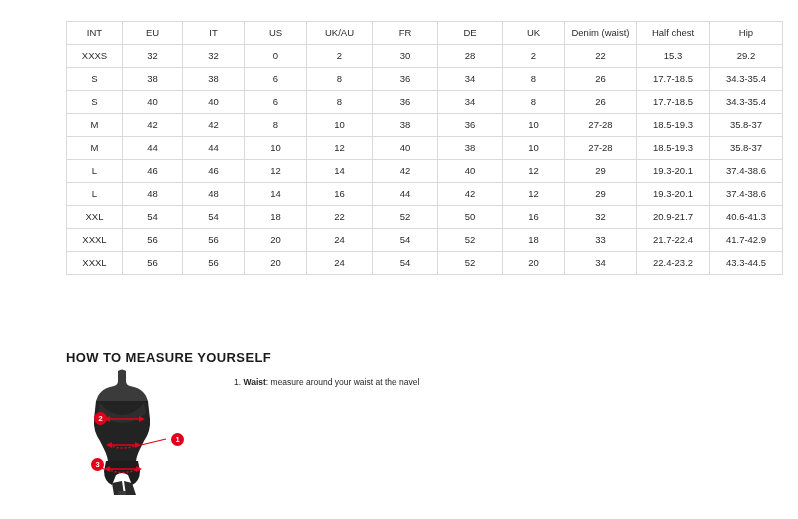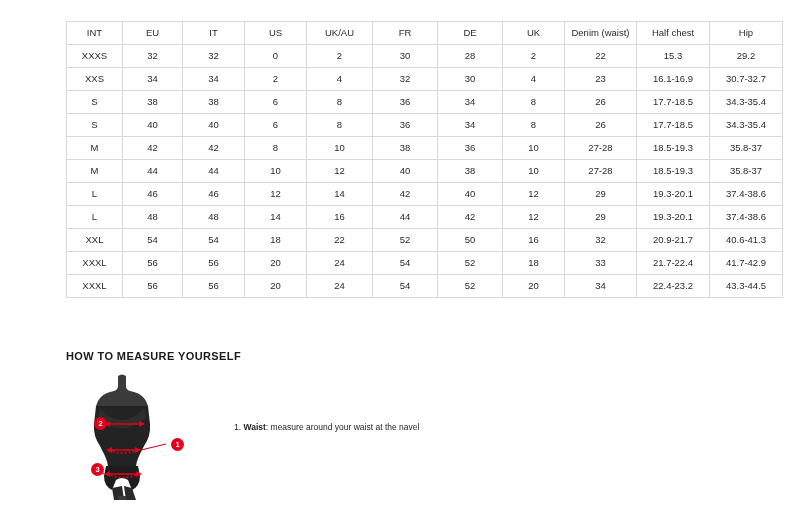--- a/index.html
+++ b/index.html
@@ -61,25 +61,24 @@
   col.c10 { width: 73px; }
 
   
   .measure-section {
     position: absolute;
     left: 66px;
     top: 350px;
     width: 680px;
   }
   .measure-title {
-    font-size: 11px;
+    font-size: 13px;
     font-weight: bold;
     letter-spacing: 0.4px;
     color: #1a1a1a;
-    margin-bottom: 8px;
   }
   .measure-body {
     position: relative;
     display: flex;
     align-items: flex-start;
   }
   .figure-box {
     position: relative;
     width: 120px;
     height: 130px;
@@ -88,21 +87,20 @@
   .measure-list {
     margin-left: 48px;
     padding-top: 10px;
   }
   .measure-item {
     font-size: 8.5px;
     color: #1f1f1f;
     line-height: 14px;
     margin-bottom: 12px;
     white-space: nowrap;
-    margin-top: 40px;
   }
   .measure-item .num { }
   .measure-item .term { font-weight: bold; }
 
   
   .badge {
     position: absolute;
     width: 13px;
     height: 13px;
     border-radius: 50%;
@@ -167,33 +165,20 @@
           <td>0</td>
           <td>2</td>
           <td>30</td>
           <td>28</td>
           <td>2</td>
           <td>22</td>
           <td>15.3</td>
           <td>29.2</td>
         </tr>
         <tr>
-          <td>XXS</td>
-          <td>34</td>
-          <td>34</td>
-          <td>2</td>
-          <td>4</td>
-          <td>32</td>
-          <td>30</td>
-          <td>4</td>
-          <td>23</td>
-          <td>16.1-16.9</td>
-          <td>30.7-32.7</td>
-        </tr>
-        <tr>
           <td>S</td>
           <td>38</td>
           <td>38</td>
           <td>6</td>
           <td>8</td>
           <td>36</td>
           <td>34</td>
           <td>8</td>
           <td>26</td>
           <td>17.7-18.5</td>

